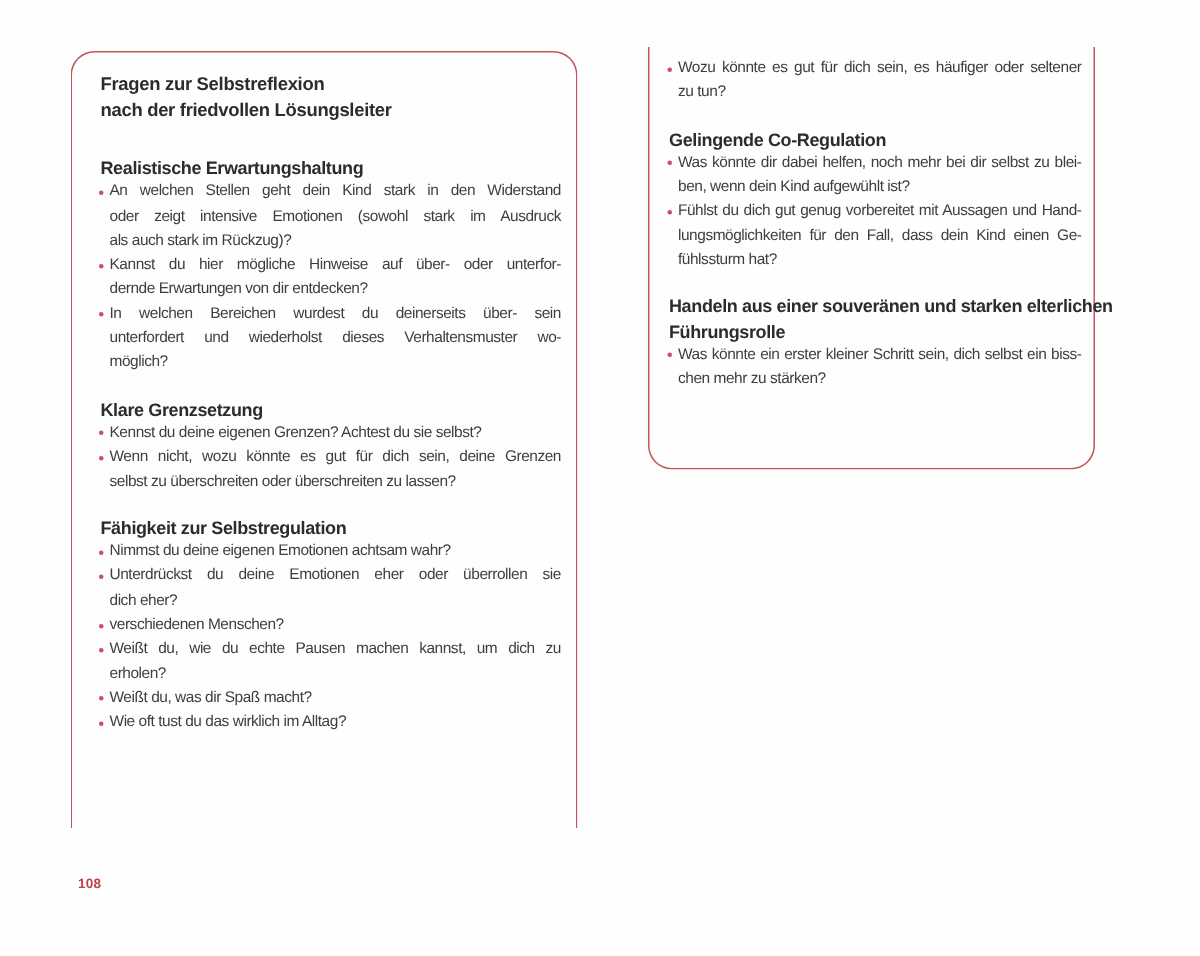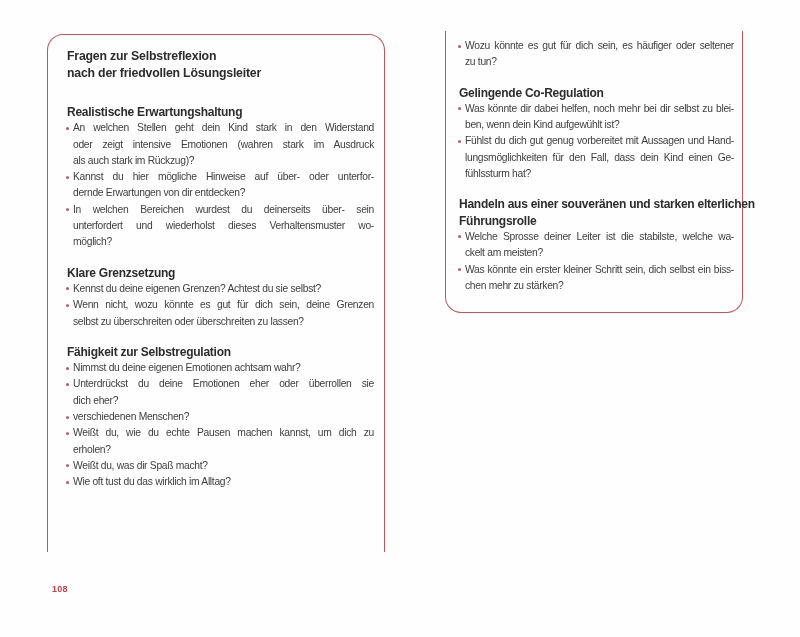--- a/index.html
+++ b/index.html
@@ -16,21 +16,21 @@
     box-sizing: border-box;
     background: transparent;
   }
   .qbox.left-page {
     left: 47px; top: 34px;
     width: 338px; height: 518px;
     border-bottom: none;
     border-radius: 16px 16px 0 0;
   }
   .qbox.right-page {
-    left: 445px; top: 31px;
+    left: 432px; top: 31px;
     width: 298px; height: 282px;
     border-top: none;
     border-radius: 0 0 16px 16px;
   }
   .box-content { padding: 13px 10px 0 18px; }
   .right-page .box-content { padding: 7px 8px 0 12px; }
 
   .box-title { margin: 0 0 22px 1px; }
   .title-line {
     font-weight: bold;
@@ -88,21 +88,21 @@
       <div class="box-title">
         <div class="title-line">Fragen zur Selbstreflexion</div>
         <div class="title-line">nach der friedvollen Lösungsleiter</div>
       </div>
       <div class="section">
         <div class="heading-line">Realistische Erwartungshaltung</div>
         <ul class="bullets">
           <li class="bullet">
             <span class="dot"></span>
             <div class="qline">An welchen Stellen geht dein Kind stark in den Widerstand</div>
-            <div class="qline">oder zeigt intensive Emotionen (wahren stark im Ausdruck</div>
+            <div class="qline">oder zeigt intensive Emotionen (sowohl stark im Ausdruck</div>
             <div class="qline last">als auch stark im Rückzug)?</div>
           </li>
           <li class="bullet">
             <span class="dot"></span>
             <div class="qline">Kannst du hier mögliche Hinweise auf über- oder unterfor-</div>
             <div class="qline last">dernde Erwartungen von dir entdecken?</div>
           </li>
           <li class="bullet">
             <span class="dot"></span>
             <div class="qline">In welchen Bereichen wurdest du deinerseits über- sein</div>
@@ -185,25 +185,20 @@
             <div class="qline last">fühlssturm hat?</div>
           </li>
         </ul>
       </div>
       <div class="section">
         <div class="heading-line">Handeln aus einer souveränen und starken elterlichen</div>
         <div class="heading-line">Führungsrolle</div>
         <ul class="bullets">
           <li class="bullet">
             <span class="dot"></span>
-            <div class="qline">Welche Sprosse deiner Leiter ist die stabilste, welche wa-</div>
-            <div class="qline last">ckelt am meisten?</div>
-          </li>
-          <li class="bullet">
-            <span class="dot"></span>
             <div class="qline">Was könnte ein erster kleiner Schritt sein, dich selbst ein biss-</div>
             <div class="qline last">chen mehr zu stärken?</div>
           </li>
         </ul>
       </div>
     </div>
 </div>
 
 <div class="page-number">108</div>
 

